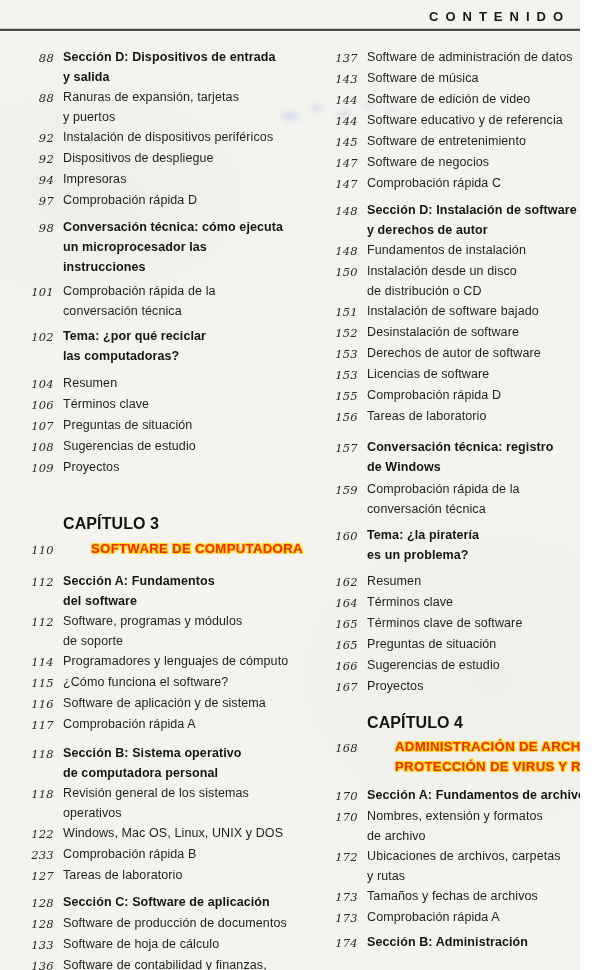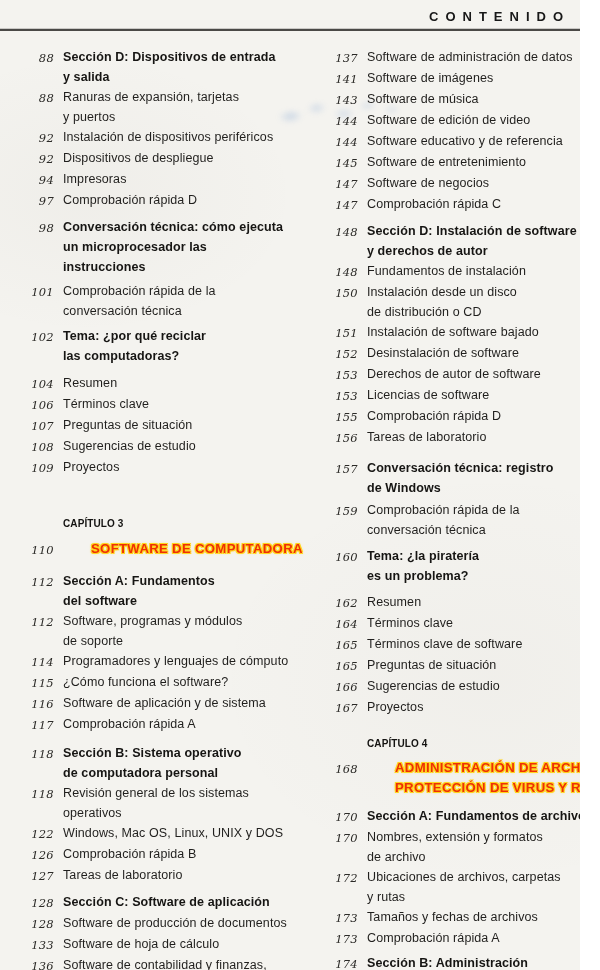--- a/index.html
+++ b/index.html
@@ -31,21 +31,21 @@
   .row{display:flex;align-items:flex-start;line-height:20px;}
   .num{
     width:26px;flex:0 0 26px;text-align:right;
     font-family:"DejaVu Serif", serif;font-style:italic;
     font-size:11.5px;color:#2b2a27;padding-top:1px;
     letter-spacing:0.3px;
   }
   .txt{flex:1;margin-left:9px;font-size:12.5px;letter-spacing:0.1px;color:#201f1d;}
   .ln{display:block;white-space:nowrap;}
   .row.bold .txt{font-weight:bold;color:#161513;}
-  .row.chap-label .txt{font-weight:bold;font-size:10px;color:#141311;}
+  .row.chap-label .txt{font-weight:bold;font-size:16px;color:#141311;}
   .row.chap-title .txt{
     font-weight:bold;font-size:13.2px;letter-spacing:0.3px;
     color:#ee3004;
     text-shadow:
       1px 1px 0 #ffd41c, -1px -1px 0 #ffd41c,
       1px -1px 0 #ffd41c, -1px 1px 0 #ffd41c,
       0 0 3px rgba(255,212,28,0.9);
     margin-left: 37px;
   }
   .smudge{
@@ -241,21 +241,21 @@
             <span class="ln">operativos</span>
           </span>
         </div>
         <div class="row">
           <span class="num">122</span>
           <span class="txt">
             <span class="ln">Windows, Mac OS, Linux, UNIX y DOS</span>
           </span>
         </div>
         <div class="row">
-          <span class="num">126</span>
+          <span class="num">233</span>
           <span class="txt">
             <span class="ln">Comprobación rápida B</span>
           </span>
         </div>
         <div class="row">
           <span class="num">127</span>
           <span class="txt">
             <span class="ln">Tareas de laboratorio</span>
           </span>
         </div>
@@ -286,26 +286,20 @@
           </span>
         </div>
       </div>
     </div>
   <div class="col col-right" id="col-right">
       <div class="group" style="margin-top: 0px;">
         <div class="row">
           <span class="num">137</span>
           <span class="txt">
             <span class="ln">Software de administración de datos</span>
-          </span>
-        </div>
-        <div class="row">
-          <span class="num">141</span>
-          <span class="txt">
-            <span class="ln">Software de imágenes</span>
           </span>
         </div>
         <div class="row">
           <span class="num">143</span>
           <span class="txt">
             <span class="ln">Software de música</span>
           </span>
         </div>
         <div class="row">
           <span class="num">144</span>

